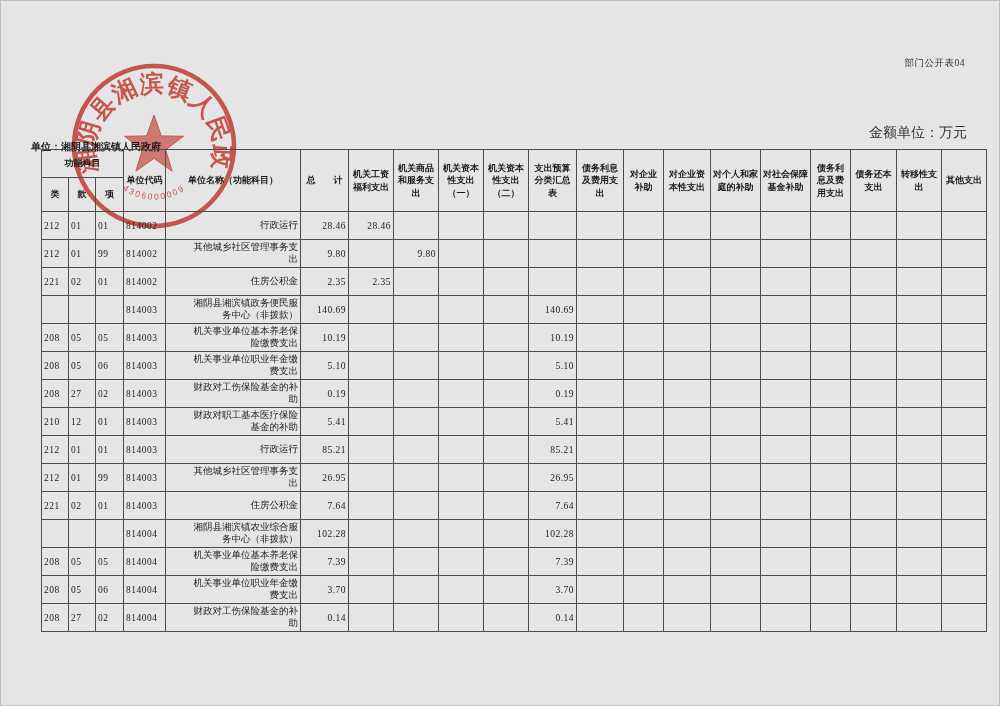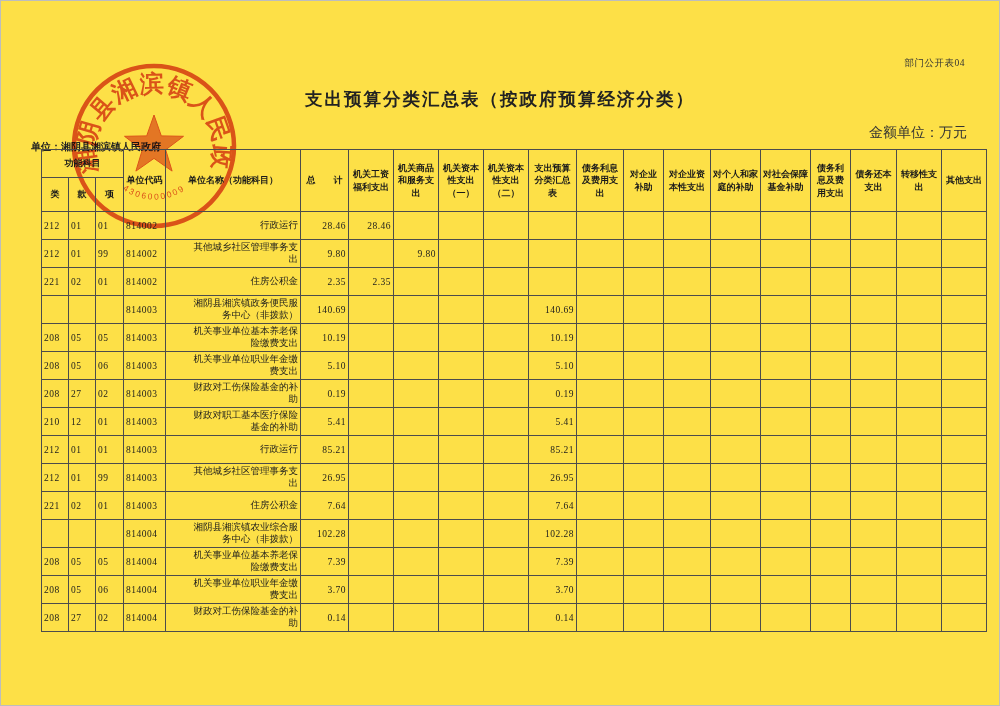--- a/index.html
+++ b/index.html
@@ -1,19 +1,19 @@
 <!DOCTYPE html>
 <html><head>
 <meta charset="utf-8">
 <style>
   html,body { margin:0; padding:0; background:#ffffff; }
   .sheet {
     position:relative;
     width:1000px; height:706px;
-    background:#fde047;
+    background:#e5e5e5;
     border:1px solid #bdbdbd;
     box-sizing:border-box;
     font-family:"Liberation Serif","DejaVu Serif",serif;
     color:#1c1c1c;
     overflow:hidden;
   }
   .corner-label {
     position:absolute; top:56px; right:34px;
     font-size:9.5px; color:#333; letter-spacing:0.5px;
   }
@@ -63,21 +63,20 @@
     opacity:0.88;
     pointer-events:none;
   }
 </style>
 </head>
 <body>
 
 <div class="sheet">
 
   <div class="corner-label">部门公开表04</div>
-  <div class="title">支出预算分类汇总表（按政府预算经济分类）</div>
   <div class="unit-line">单位：湘阴县湘滨镇人民政府</div>
   <div class="amount-line">金额单位：万元</div>
 
   <svg class="seal" viewBox="0 0 180 180" id="seal-svg" style="color: rgb(216, 71, 61);">
     <defs>
       <path id="ring-path" d="M 33.4 115.8 A 60 60 0 1 1 146.6 115.8" fill="none"></path>
       <path id="serial-path" d="M 55.5 131.1 A 54 54 0 0 0 124.5 131.1" fill="none"></path>
     </defs>
     <circle cx="90" cy="90" r="80" fill="none" stroke="currentColor" stroke-width="4.5"></circle>
     <polygon points="90,59 97.3,79.9 119.5,80.3 101.7,93.8 108.1,115.1 90,102.4 71.9,115.1 78.3,93.8 60.5,80.3 82.7,79.9" fill="currentColor" fill-opacity="0.75" stroke="currentColor" stroke-width="1"></polygon>

